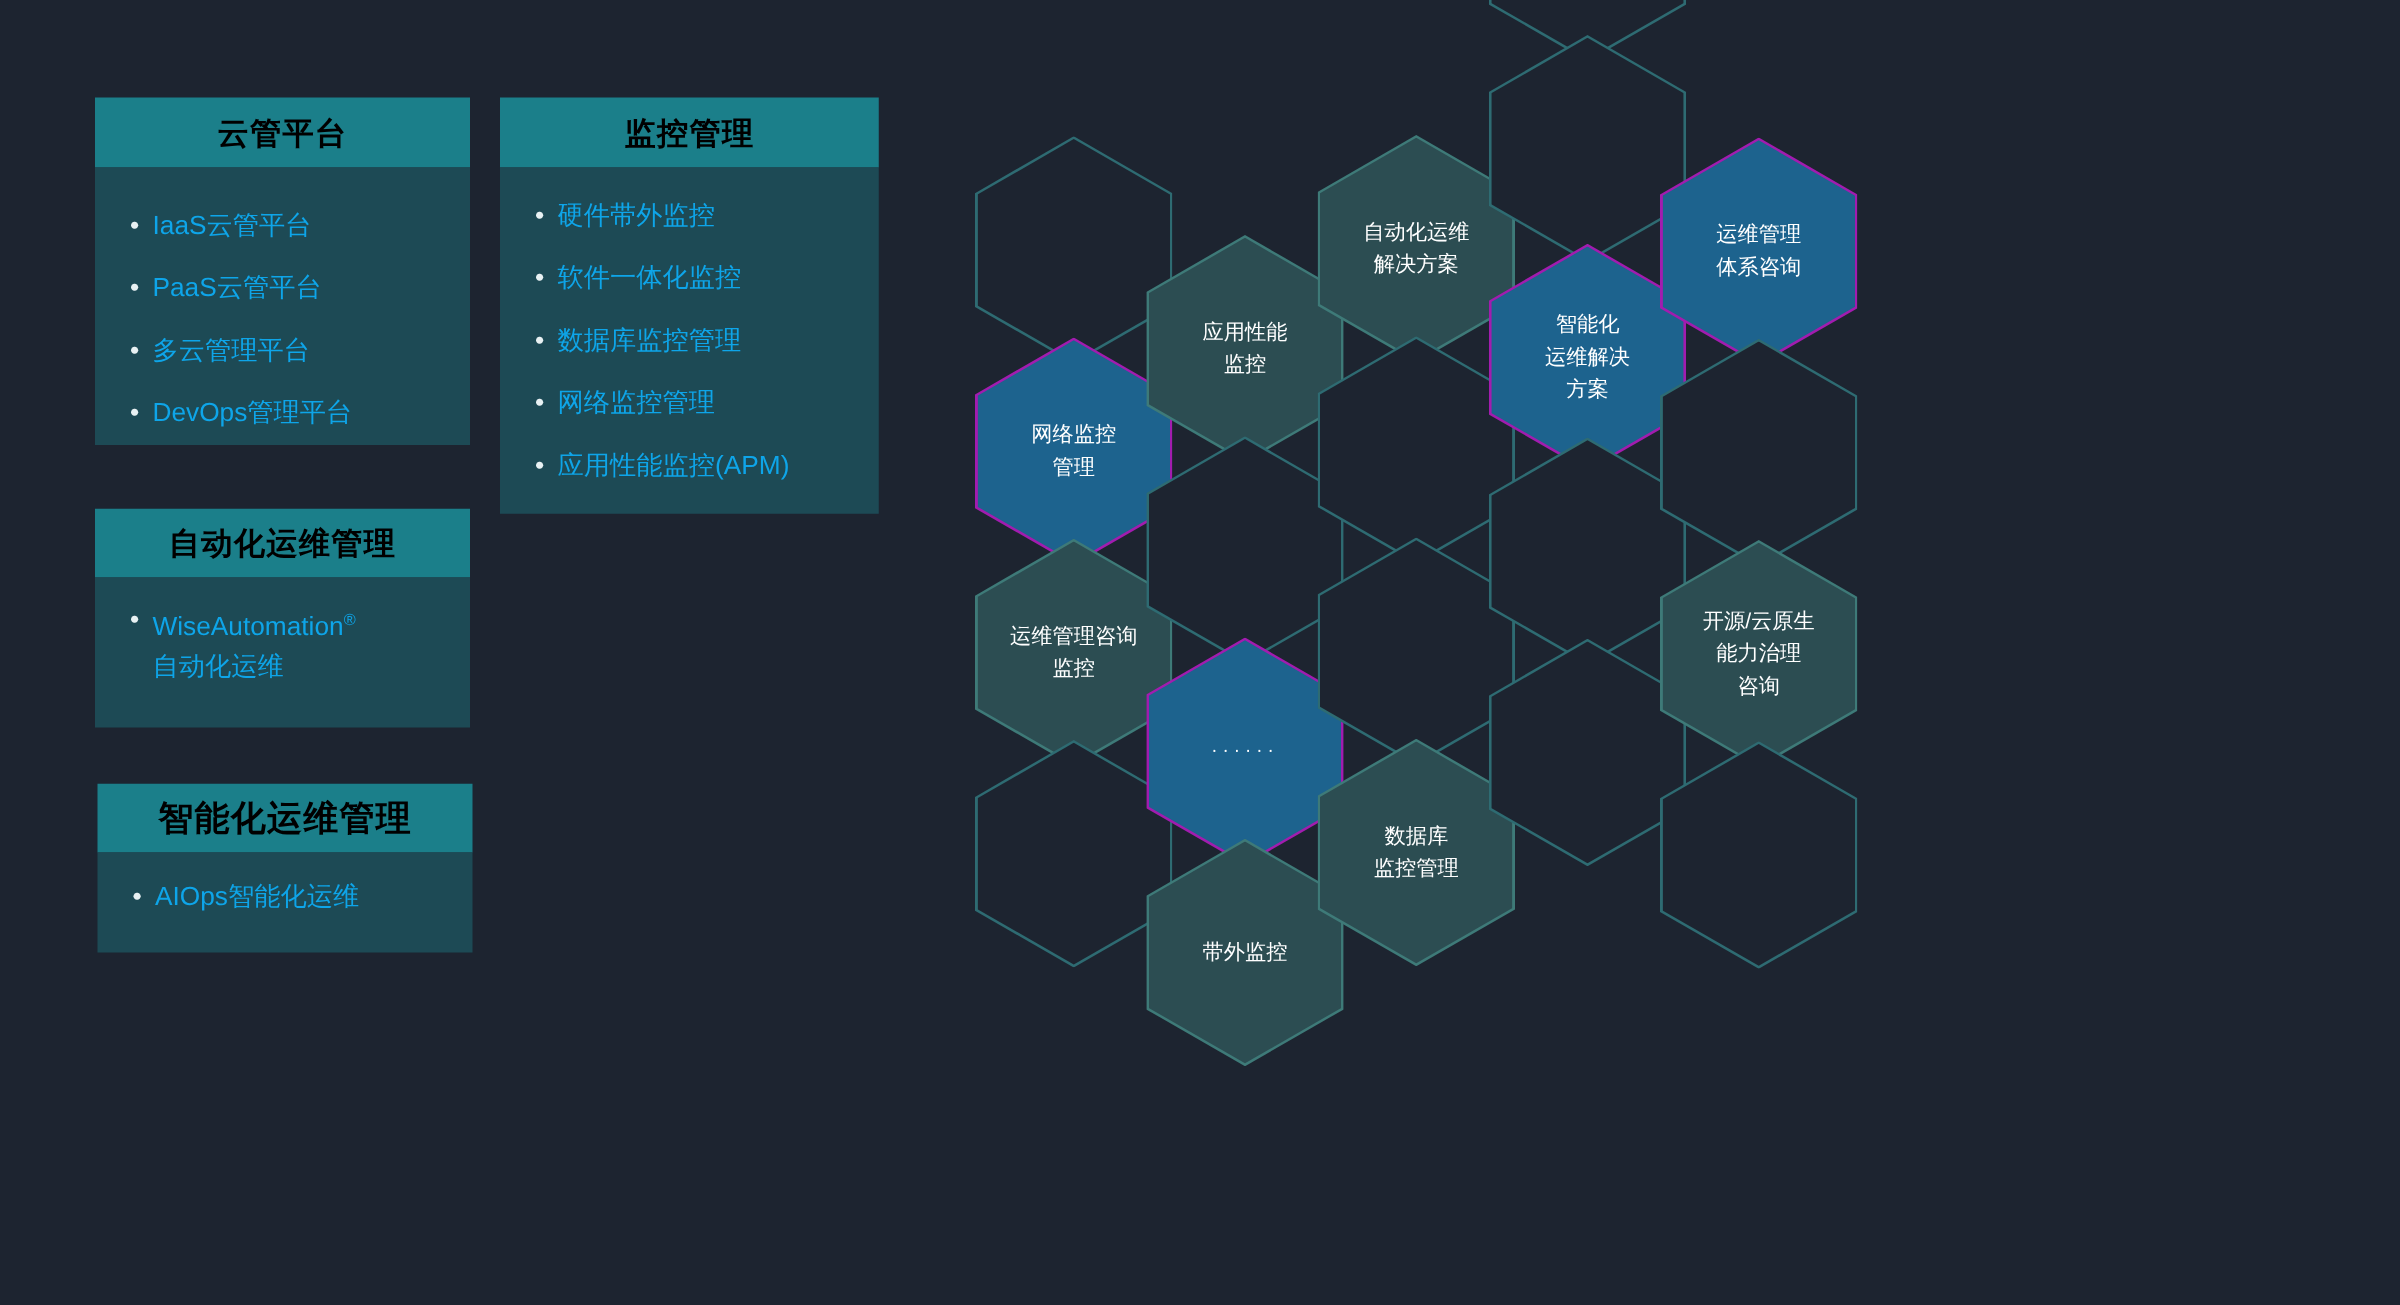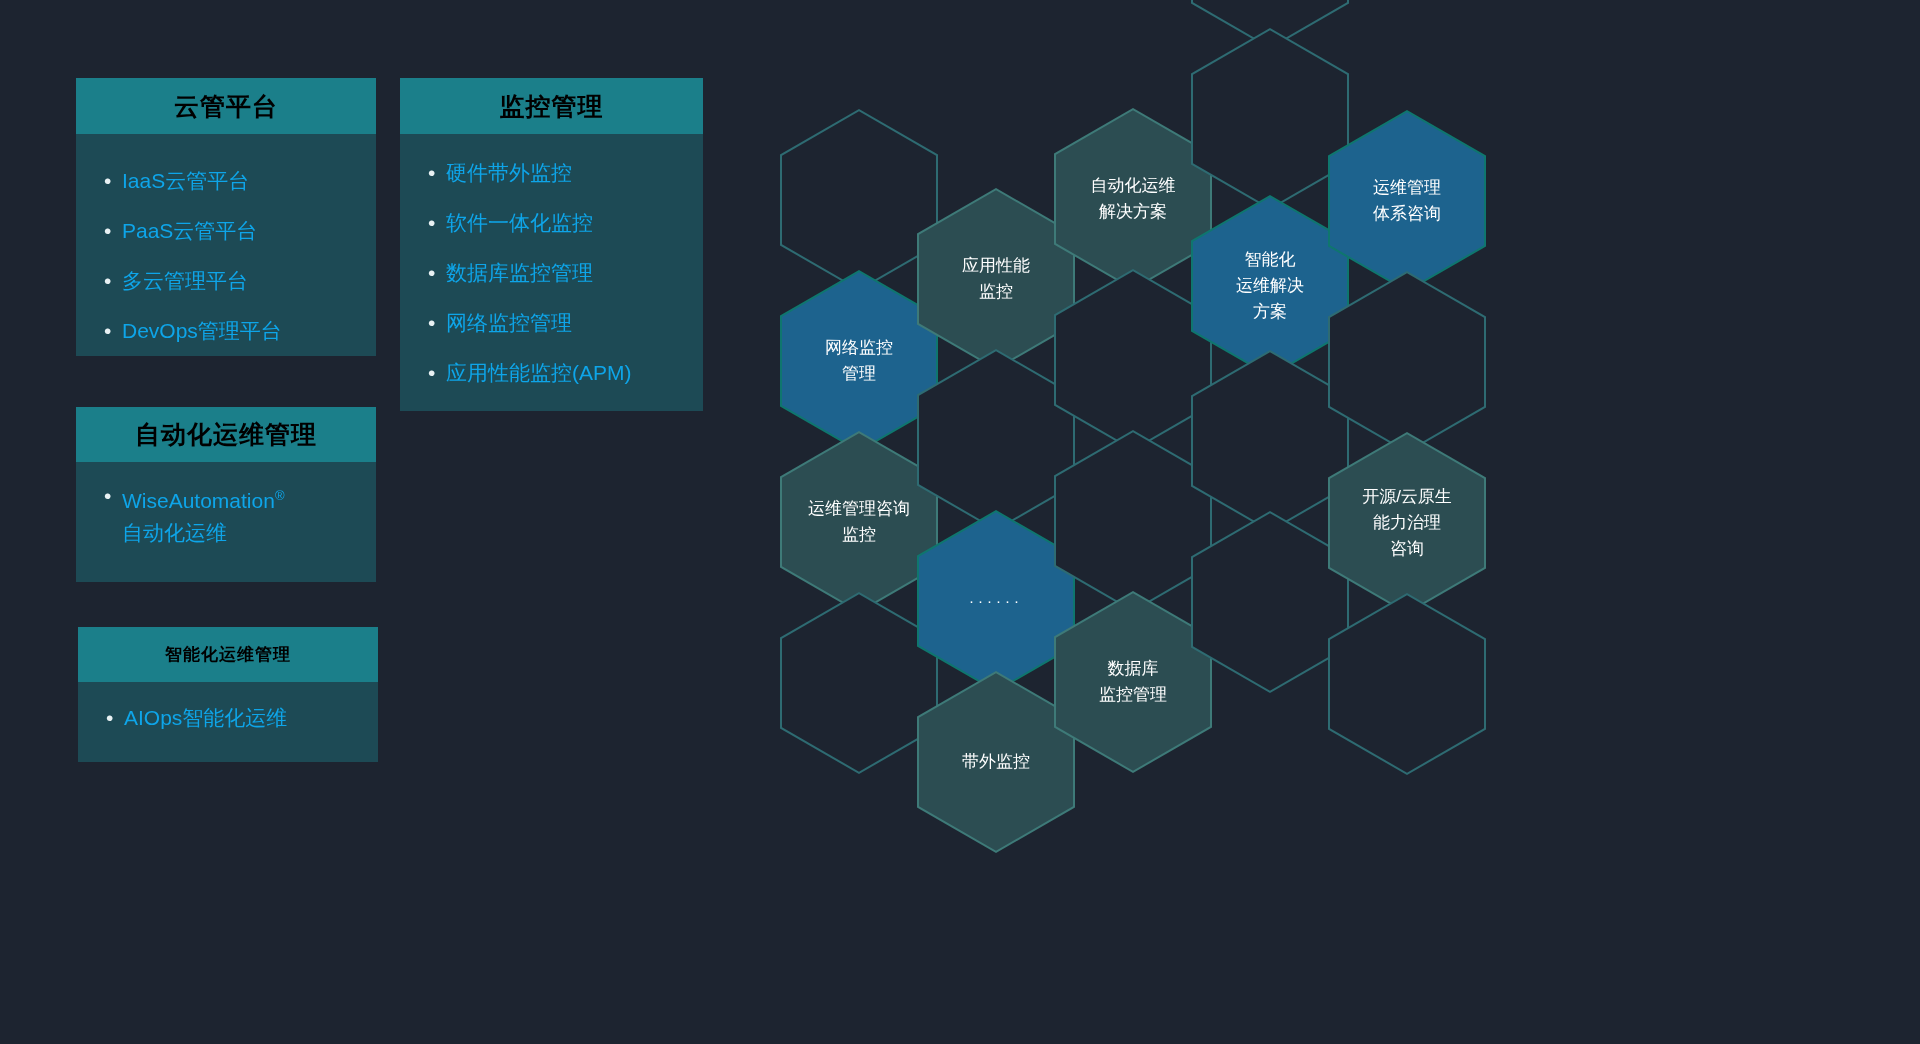--- a/index.html
+++ b/index.html
@@ -49,21 +49,21 @@
   #card-cloud .card-head{height:56px;font-size:25px;}
   #card-cloud .card-body{height:222px;padding-top:22px;}
   #card-cloud .bullet-list li{font-size:21px;line-height:50px;}
 
   #card-auto         {left:76px; top:407px; width:300px;border-radius:17px;}
   #card-auto .card-head{height:55px;font-size:25px;}
   #card-auto .card-body{height:120px;padding-top:18px;}
   #card-auto .bullet-list li{font-size:21px;line-height:32px;}
 
   #card-aiops        {left:78px; top:627px; width:300px;}
-  #card-aiops .card-head{height:55px;font-size:17px;}
+  #card-aiops .card-head{height:55px;font-size:28px;}
   #card-aiops .card-body{height:80px;padding-top:20px;}
   #card-aiops .bullet-list li{font-size:21px;line-height:32px;}
 
   #card-monitor      {left:400px;top:78px;  width:303px;}
   #card-monitor .card-head{height:56px;font-size:25px;}
   #card-monitor .card-body{height:277px;}
   #card-monitor .bullet-list li{font-size:21px;line-height:50px;}
 
   #card-consult      {left:400px;top:475px; width:303px;}
   #card-consult .card-head{height:56px;font-size:25px;}
@@ -93,21 +93,21 @@
     background:#1d2430;
     clip-path:polygon(50% 0%,100% 25%,100% 75%,50% 100%,0% 75%,0% 25%);
   }
   .hex.green{background:#3e7a78;}
   .hex.green::after{
     content:"";position:absolute;left:2px;top:2.3px;
     width:154px;height:177.4px;
     background:#2c4d52;
     clip-path:polygon(50% 0%,100% 25%,100% 75%,50% 100%,0% 75%,0% 25%);
   }
-  .hex.blue{background:#0f766e;align-items:center;}
+  .hex.blue{background:#a21caf;align-items:center;}
   .hex.blue::after{
     content:"";position:absolute;left:2px;top:2.3px;
     width:154px;height:177.4px;
     background:#1d638e;
     clip-path:polygon(50% 0%,100% 25%,100% 75%,50% 100%,0% 75%,0% 25%);
   }
   .hex .hex-inner{position:relative;z-index:2;}
   .hex.dots .hex-inner{letter-spacing:4px;font-size:15px;}
 </style>
 </head>

